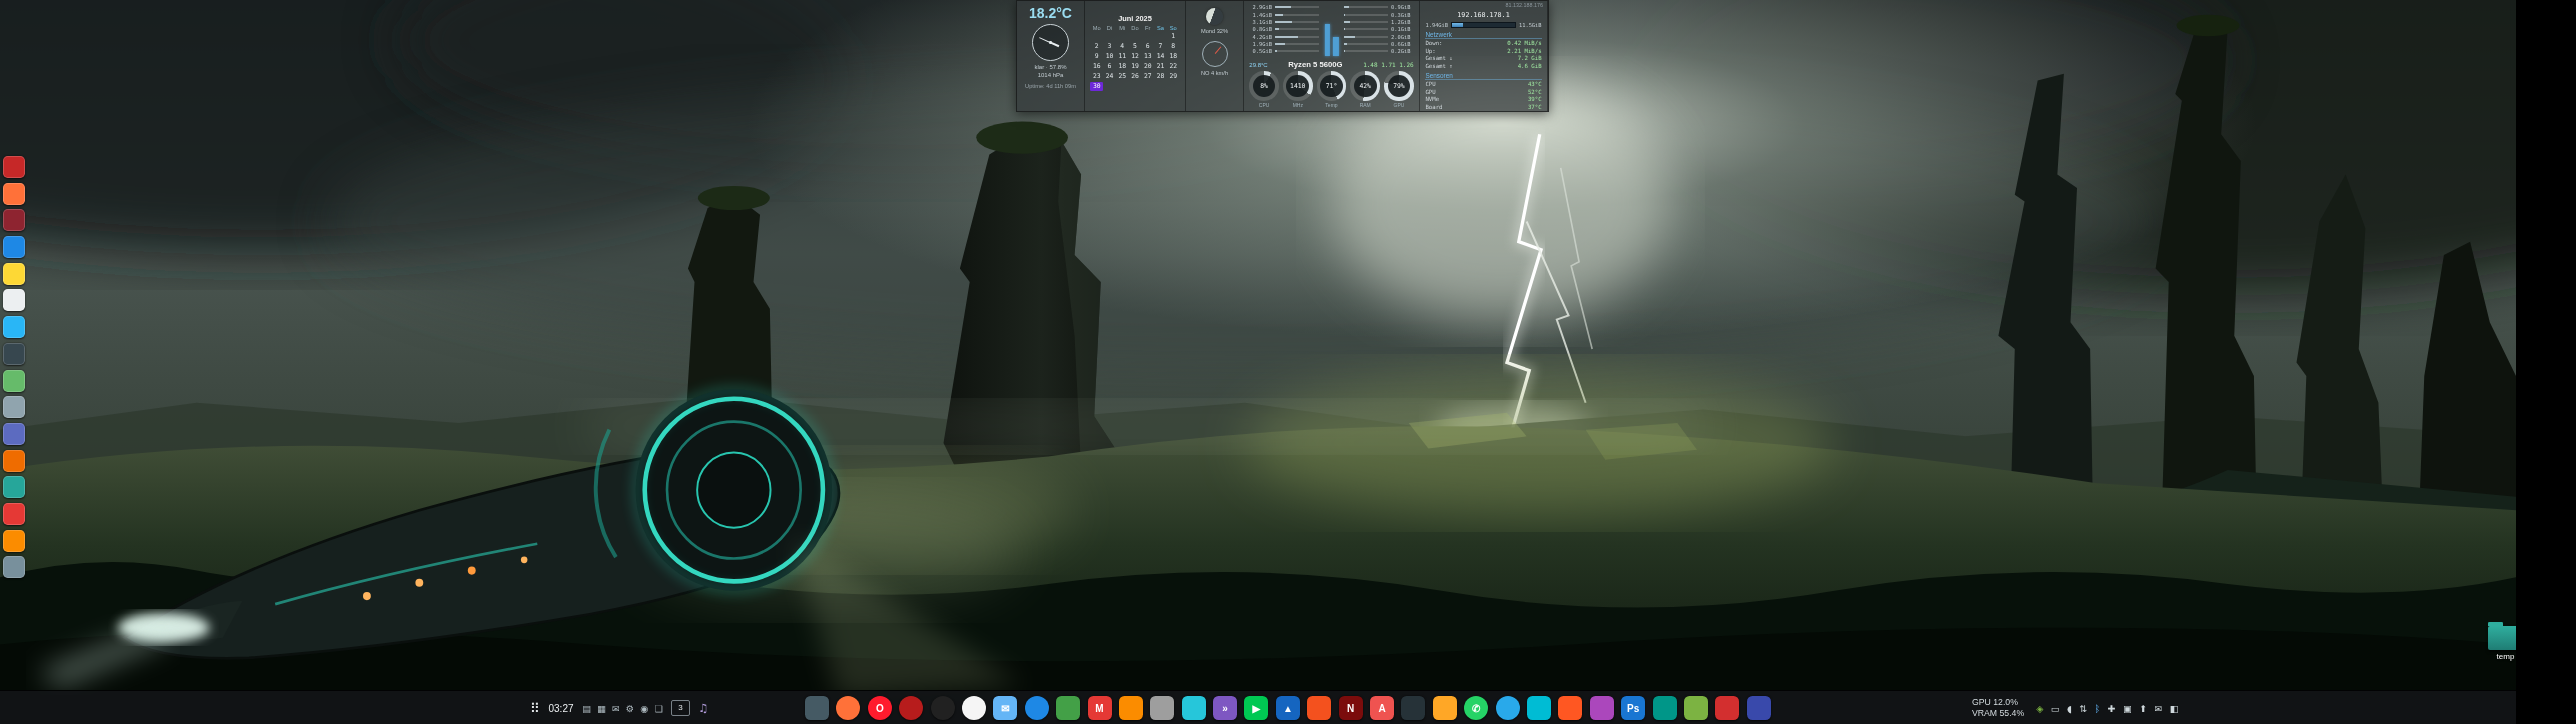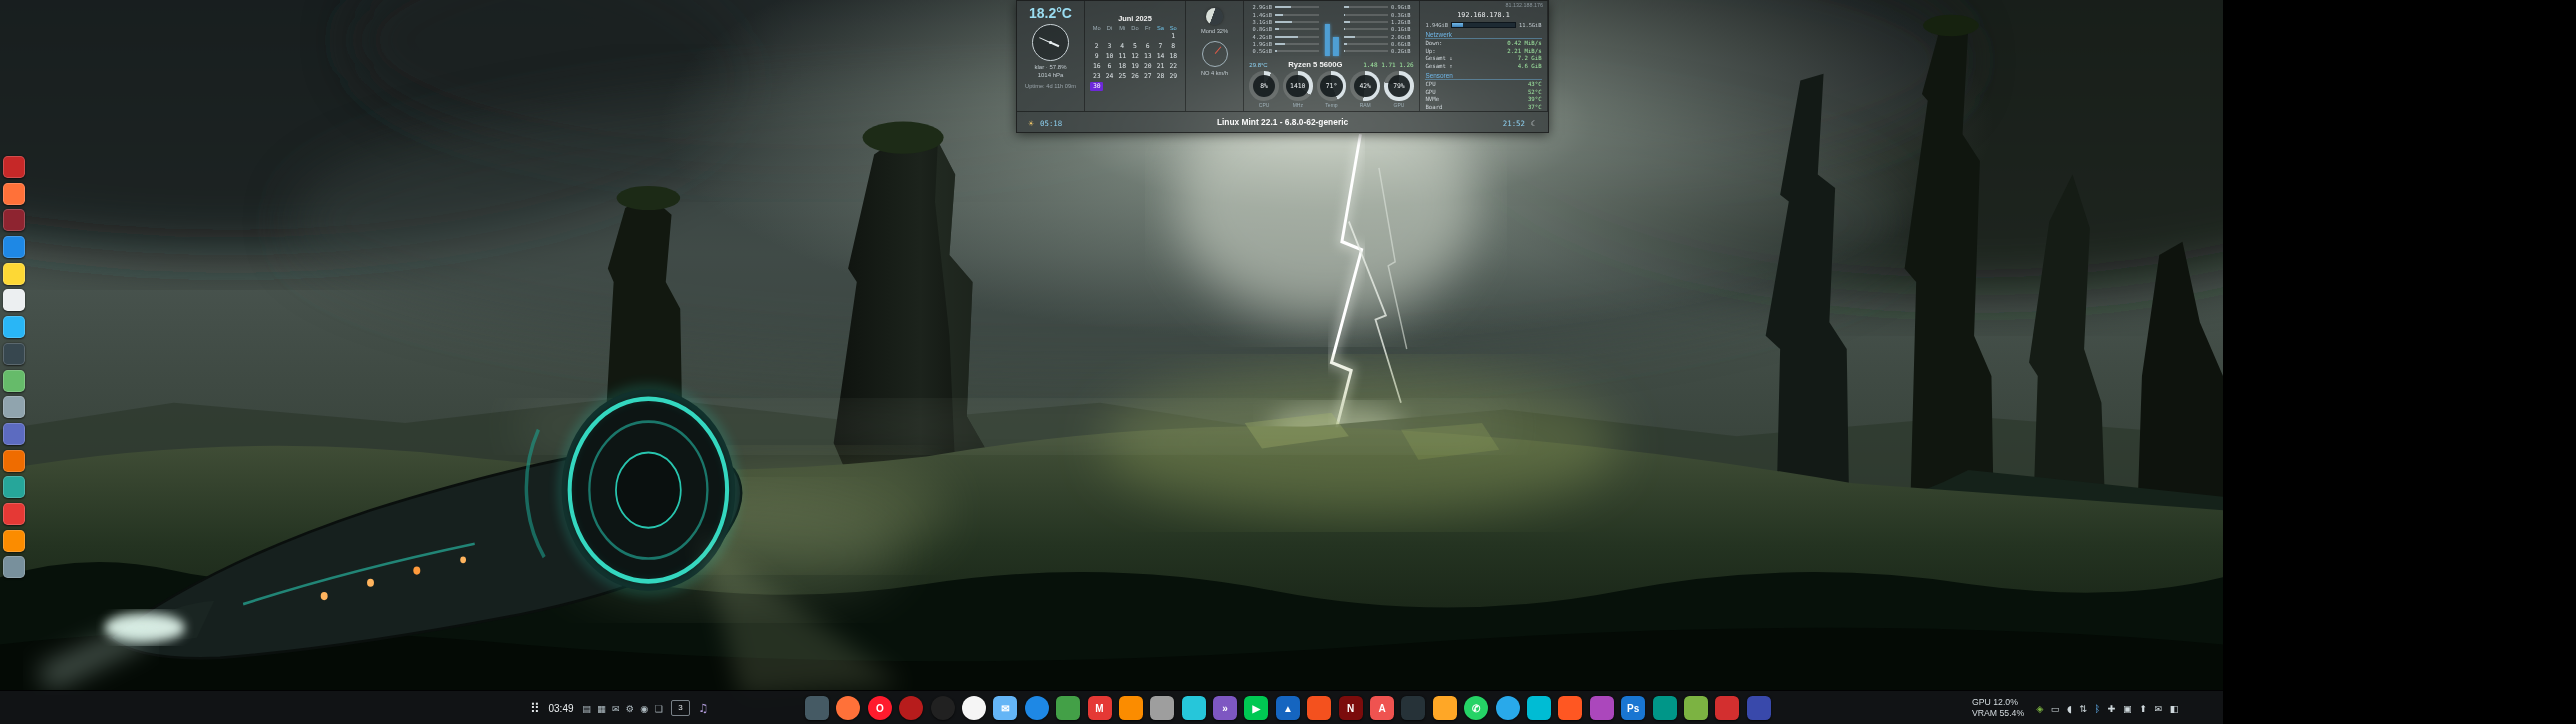--- a/index.html
+++ b/index.html
@@ -1,17 +1,17 @@
 <!DOCTYPE html>
 <html style="font-size:10.7px"><head>
 <meta charset="utf-8">
 <style>
   html,body{margin:0;padding:0;width:2576px;height:725px;overflow:hidden;background:#000;
     font-family:"Liberation Sans",sans-serif;}
-  .desktop{position:relative;width:2223px;height:725px;overflow:hidden;}
+  .desktop{position:relative;width:2516px;height:725px;overflow:hidden;}
   .wallpaper{position:absolute;inset:0;width:100%;height:100%;display:block;}
 
   
   .dock{position:absolute;left:2.7px;top:156px;display:flex;flex-direction:column;gap:4.7px;z-index:4;}
   .dock-icon{width:20px;height:20px;border-radius:4.7px;border:0.7px solid rgba(255,255,255,.18);
     box-shadow:0 0.7px 2px rgba(0,0,0,.65);cursor:pointer;}
 
   
   .conky{position:absolute;left:1016px;top:0;width:531px;z-index:5;color:#cfd6da;
     background:rgba(52,58,60,.74);border:0.7px solid rgba(15,15,15,.65);
@@ -499,42 +499,31 @@
               </div>
               <div class="net-row">
                 <span class="nl">Board</span>
                 <span class="nv">37°C</span>
               </div>
             </div>
           </div>
       </section>
     </div>
 
-    <div class="conky-footer">
-      <span>
-        <span class="sunglyph">☀</span>
-        <span class="suntime">05:18</span>
-      </span>
-      <span class="osname">Linux Mint 22.1 - 6.8.0-62-generic</span>
-      <span>
-        <span class="suntime">21:52</span>
-        <span class="moonglyph">☾</span>
-      </span>
-    </div>
   </div>
 
   <div class="folder">
     <div class="folder-icon"></div>
     <div class="folder-label">temp</div>
   </div>
 
   <div class="taskbar">
     <div class="tb-left">
       <span class="tb-menu">⠿</span>
-      <span class="tb-clock">03:49</span>
+      <span class="tb-clock">03:27</span>
       <span class="tb-quick">
           <span class="tb-qicon">▤</span>
           <span class="tb-qicon">▦</span>
           <span class="tb-qicon">✉</span>
           <span class="tb-qicon">⚙</span>
           <span class="tb-qicon">◉</span>
           <span class="tb-qicon">❏</span>
         </span>
       <span class="tb-ws">3</span>
       <span class="tb-music">♫</span>

